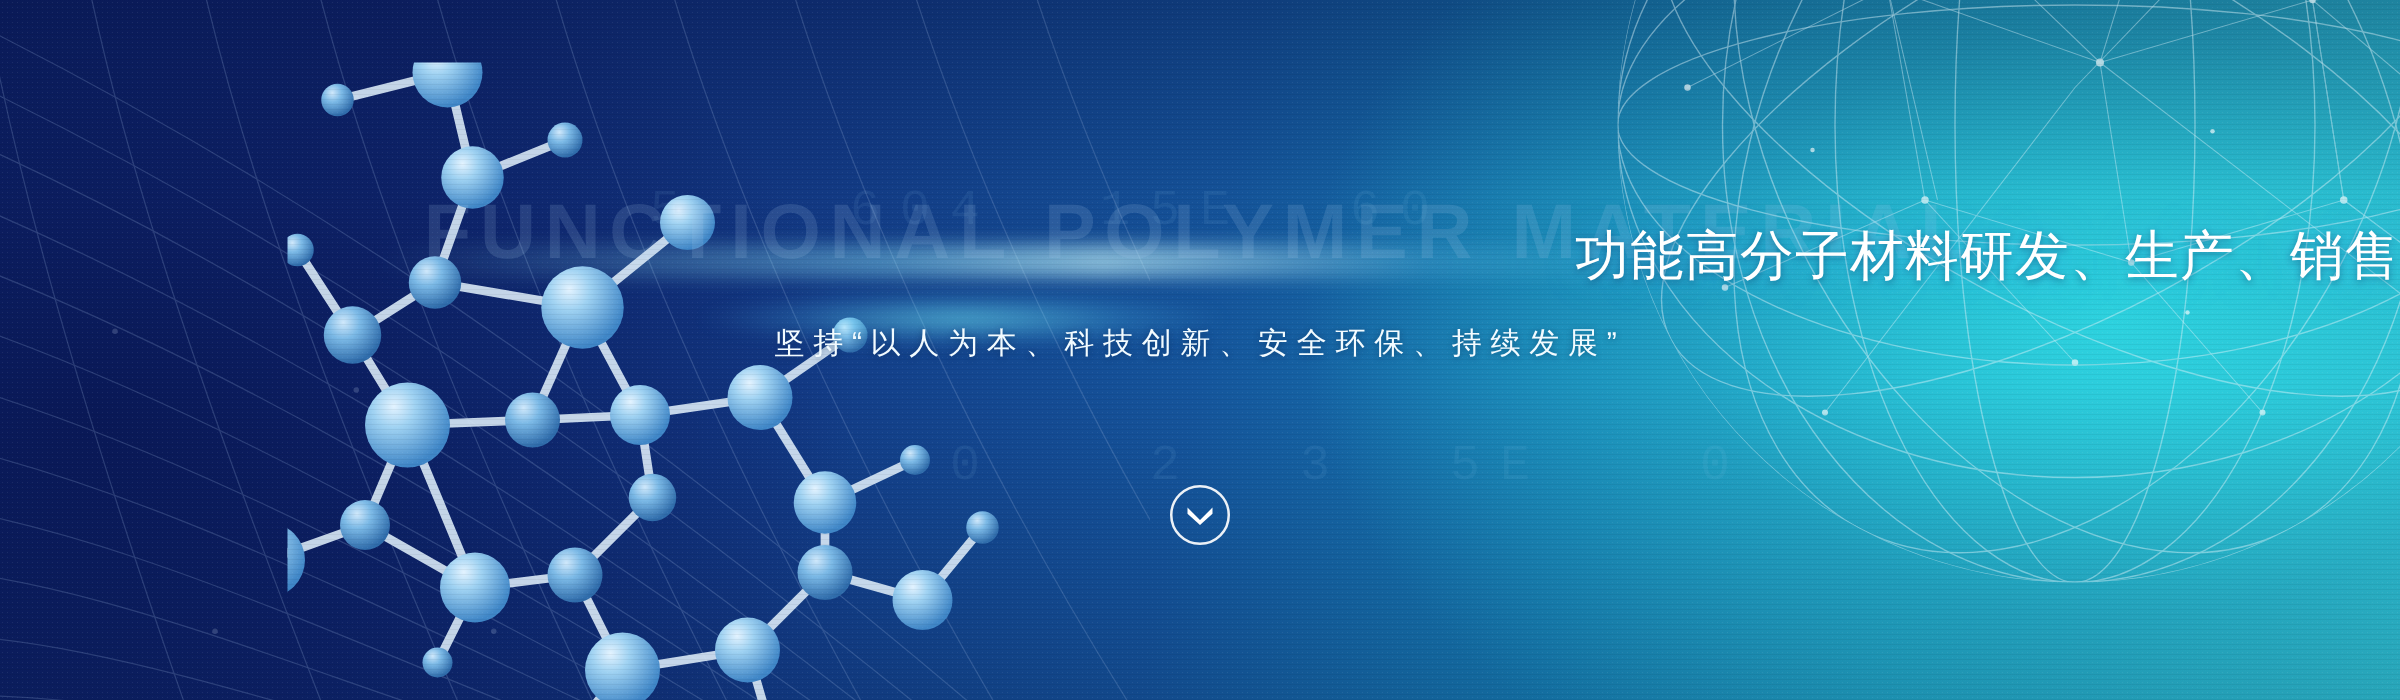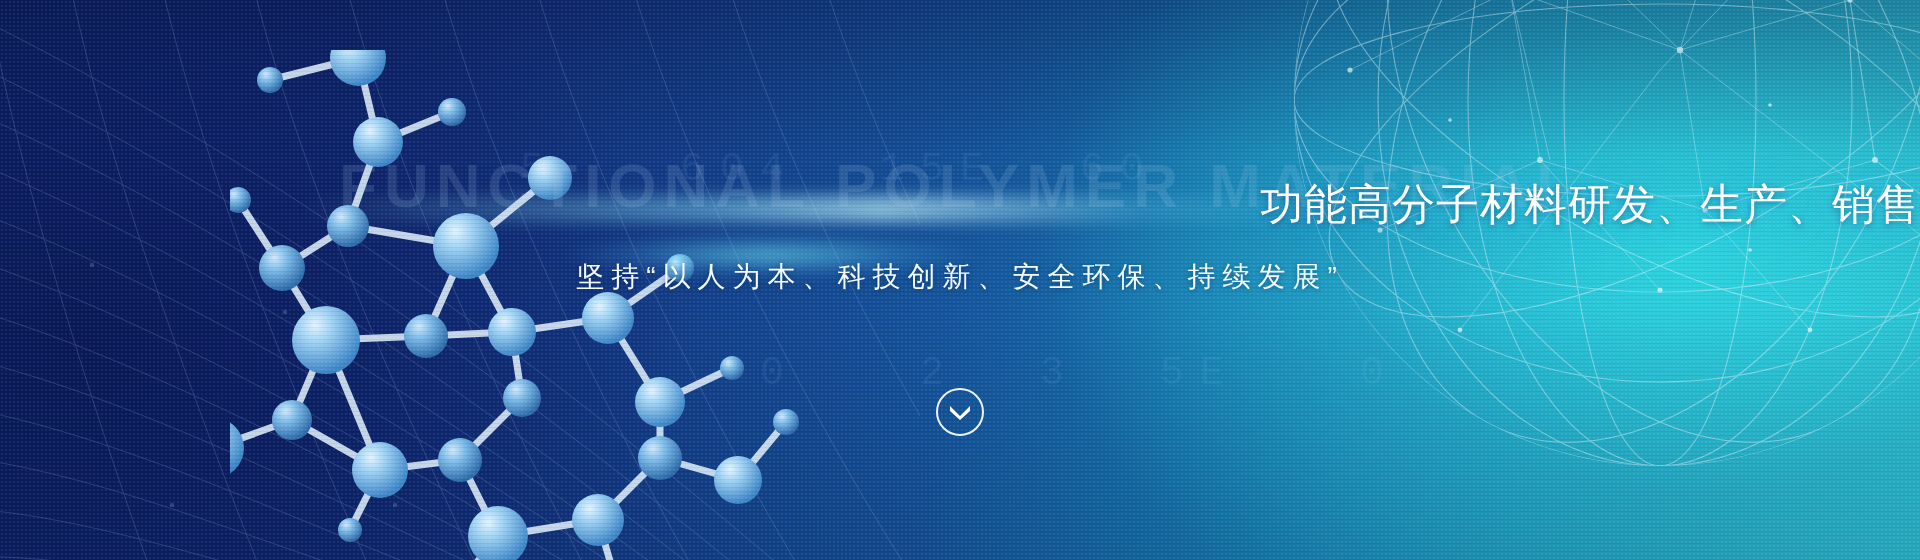--- a/index.html
+++ b/index.html
@@ -145,21 +145,21 @@
     color: #ffffff;
     letter-spacing: 1px;
     white-space: nowrap;
     text-shadow: 0 0 26px rgba(60,180,255,0.55), 0 2px 6px rgba(0,30,70,0.45);
   }
   .subtitle {
     position: absolute;
     left: 0; right: 0;
     top: 258px;
     text-align: center;
-    font-size: 28px;
+    font-size: 24px;
     font-weight: 400;
     color: #f2fbff;
     letter-spacing: 7px;
     white-space: nowrap;
     text-shadow: 0 1px 5px rgba(0,30,70,0.45);
   }
 
   
   .scrollbtn {
     position: absolute;

